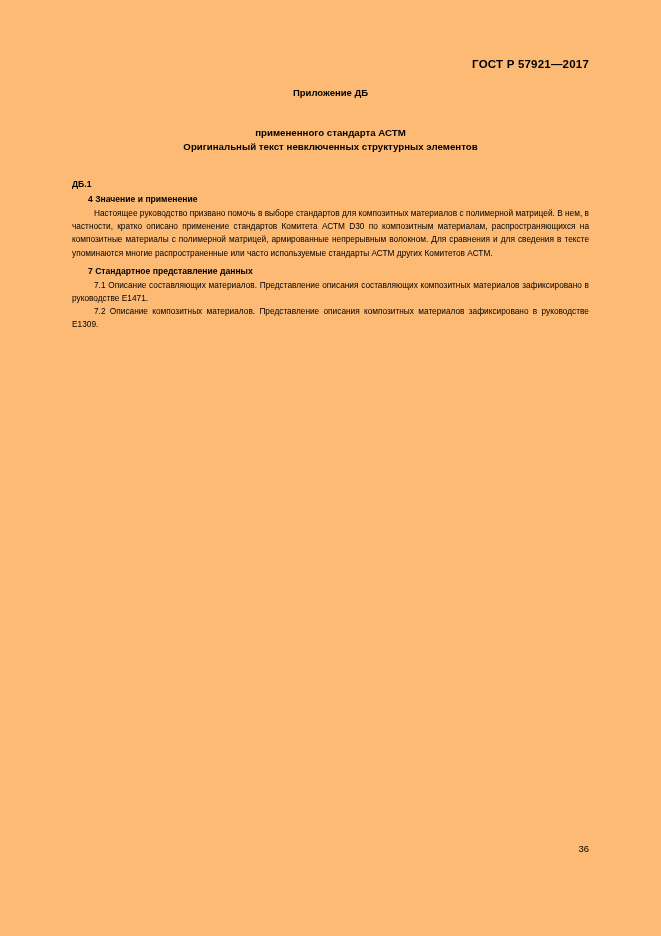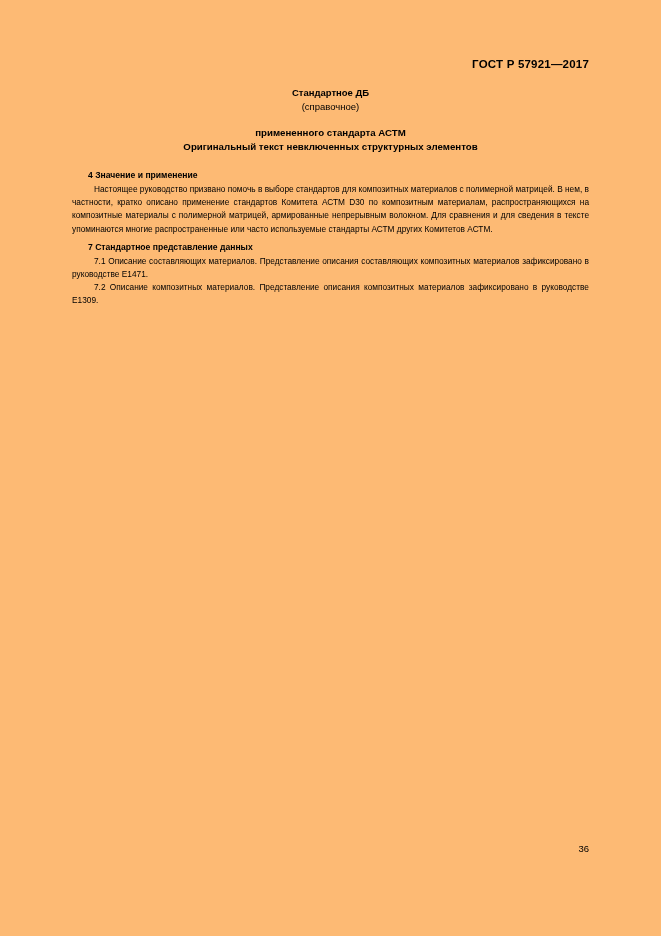--- a/index.html
+++ b/index.html
@@ -97,31 +97,31 @@
 </style>
 </head>
 <body>
 
 <div class="page">
   <div class="content">
 
     <div class="doc-header">ГОСТ Р 57921—2017</div>
 
     <div class="annex-title">
-      <div>Стандартное ДБ</div>
-      <div class="sub">(справочное)</div>
+      <div>Приложение ДБ</div>
     </div>
 
     <div class="main-title">
       <div>примененного стандарта АСТМ</div>
       <div>Оригинальный текст невключенных структурных элементов</div>
     </div>
 
     <div class="body-block">
 
+      <div class="sec-num">ДБ.1</div>
       <div class="sec-head">4  Значение и применение</div>
       <p class="para">Настоящее руководство призвано помочь в выборе стандартов для композитных материалов с полимерной матрицей. В нем, в частности, кратко описано применение стандартов Комитета АСТМ D30 по композитным материалам, распространяющихся на композитные материалы с полимерной матрицей, армированные непрерывным волокном. Для сравнения и для сведения в тексте упоминаются многие распространенные или часто используемые стандарты АСТМ других Комитетов АСТМ.</p>
 
       <div class="gap-sm"></div>
 
       <div class="sec-head">7  Стандартное представление данных</div>
       <p class="para">7.1  Описание составляющих материалов. Представление описания составляющих композитных материалов зафиксировано в руководстве Е1471.</p>
       <p class="para">7.2  Описание композитных материалов. Представление описания композитных материалов зафиксировано в руководстве Е1309.</p>
 
     </div>

